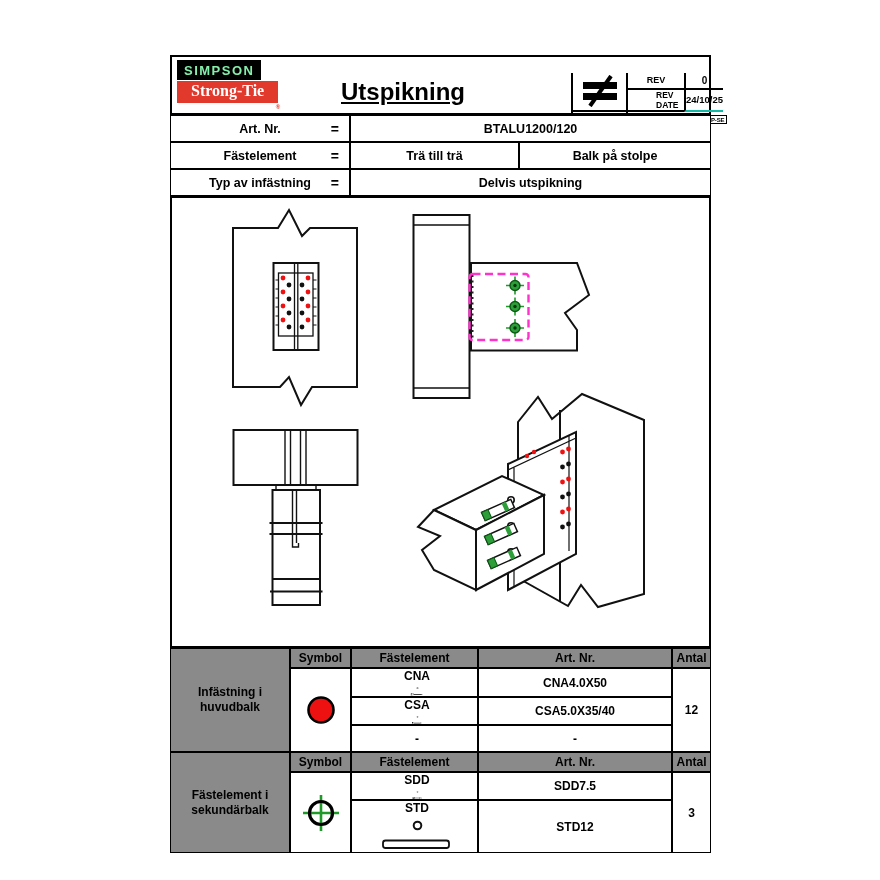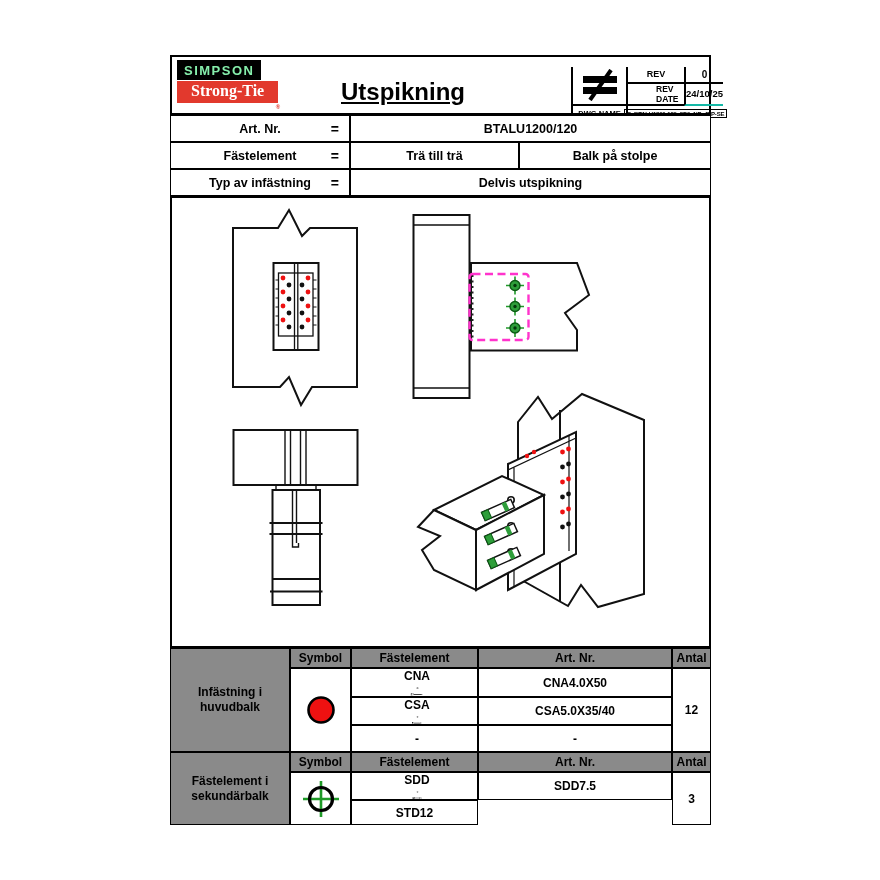--- a/index.html
+++ b/index.html
@@ -11,21 +11,21 @@
   
   .hdr{position:absolute;left:0;top:0;width:541px;height:60px;border:2.5px solid #000;background:#fff;}
   .logo{position:absolute;left:5px;top:3px;}
   .logo-black{background:#000;color:#86efac;font-weight:bold;font-size:13px;letter-spacing:1.5px;
               padding:3px 7px 2px;display:inline-block;}
   .logo-red{background:#e2392d;color:#fff;font-family:"Liberation Serif",serif;font-weight:bold;
             font-size:16px;padding:1px 14px 3px;display:inline-block;margin-top:1px;position:relative;}
   .logo-reg{position:absolute;right:-2px;bottom:-7px;font-size:6px;color:#e2392d;font-family:"Liberation Sans",sans-serif;}
   .hdr-title{position:absolute;left:95px;top:0;width:272px;height:69px;display:flex;align-items:center;justify-content:center;}
   .hdr-title span{font-size:24px;font-weight:bold;text-decoration:underline;}
-  .revblock{position:absolute;right:0;top:10px;width:138px;height:55px;border-left:2.5px solid #000;
+  .revblock{position:absolute;right:0;top:16px;width:138px;height:55px;border-left:2.5px solid #000;
             display:grid;grid-template-columns:53px 58px 1fr;grid-template-rows:1fr 1fr 1fr;}
   .revblock>div{display:flex;align-items:center;justify-content:center;font-weight:bold;}
   .rb-sym{grid-column:1;grid-row:1/3;border-bottom:2px solid #000;}
   .rb-l1{grid-column:2;grid-row:1;border-left:2px solid #000;border-bottom:2px solid #000;font-size:9px;}
   .rb-v1{grid-column:3;grid-row:1;border-left:2px solid #000;border-bottom:2px solid #000;font-size:10px;}
   .rb-l2{grid-column:2;grid-row:2;border-left:2px solid #000;border-bottom:2px solid #000;font-size:8.5px;padding-left:28px;}
   .rb-v2{grid-column:3;grid-row:2;border-left:2px solid #000;border-bottom:2px solid #14b8a6;font-size:9.5px;}
   .rb-l3{grid-column:1;grid-row:3;font-size:7.5px;}
   .rb-v3{grid-column:2/4;grid-row:3;border-left:2px solid #000;font-size:6px;}
   .rb-v3 span{border:1.2px solid #000;padding:0.5px 2px;letter-spacing:-0.2px;white-space:nowrap;}
@@ -294,18 +294,27 @@
           <rect x="0.5" y="2" width="3.5" height="12" fill="#fff" stroke="#111" stroke-width="1.4"></rect>
           <rect x="5" y="4" width="14" height="8" fill="#111"></rect>
           <rect x="19" y="4.5" width="34" height="7.5" fill="#fff" stroke="#111" stroke-width="1.5"></rect>
           <rect x="53" y="4.5" width="6" height="7.5" fill="#111"></rect>
           <rect x="59.5" y="5.5" width="4.5" height="5.5" fill="#fff" stroke="#111" stroke-width="1.2"></rect>
           <polygon points="64.5,4.5 71.5,8 64.5,11.5" fill="#fff" stroke="#111" stroke-width="1.3"></polygon>
         </svg>
     </div>
     <div>SDD7.5</div>
 
+    <div class="fcell">
+      <span>STD</span>
+      <svg width="13" height="13" viewBox="0 0 13 13">
+          <circle cx="6.5" cy="6.5" r="3.8" fill="none" stroke="#111" stroke-width="2"></circle>
+        </svg>
+      <svg width="72" height="16" viewBox="0 0 72 16">
+          <rect x="2" y="4.5" width="66" height="7.5" rx="2.5" fill="#fff" stroke="#111" stroke-width="1.8"></rect>
+        </svg>
+    </div>
     <div>STD12</div>
 
     <div class="qty2">3</div>
   </div>
 
 </div>
 
 </body></html>

